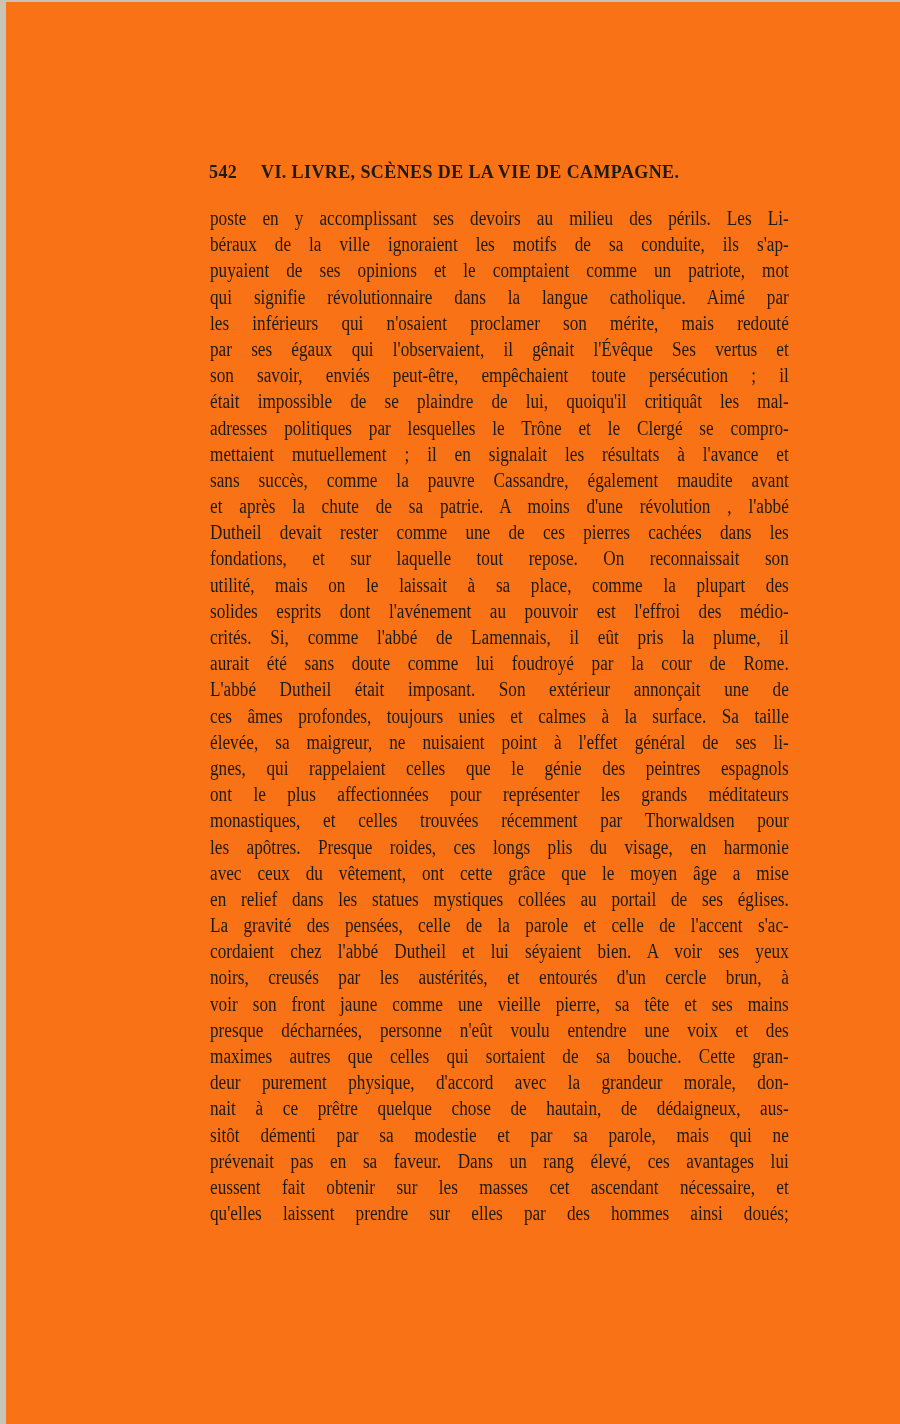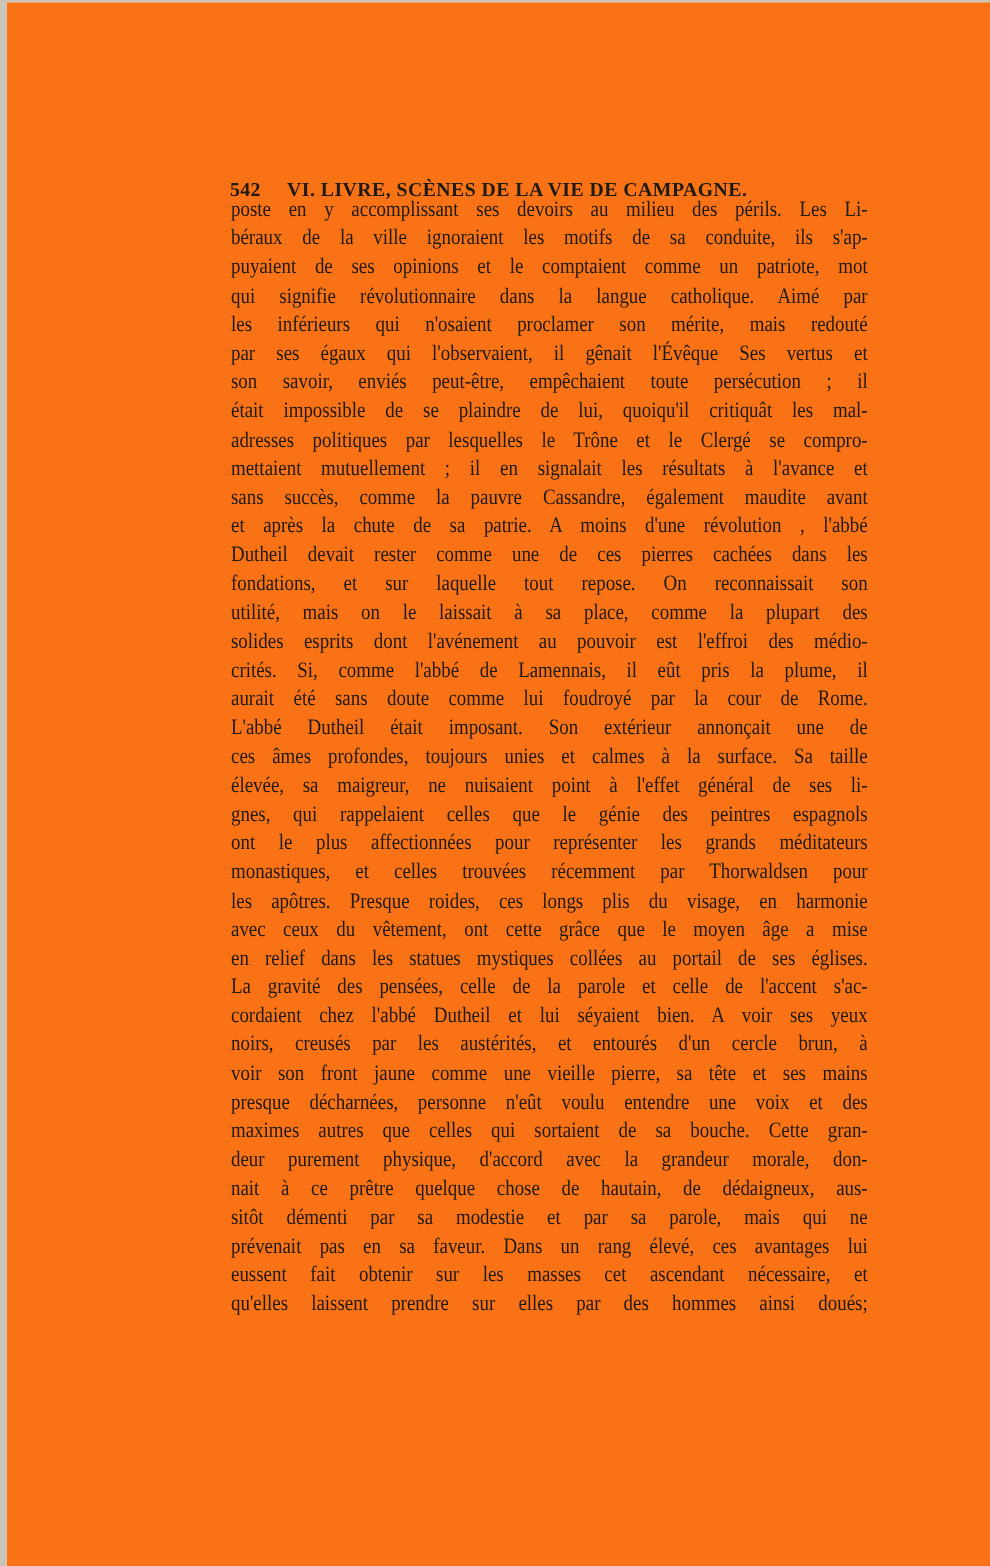--- a/index.html
+++ b/index.html
@@ -23,21 +23,21 @@
       font-family: "Liberation Serif", serif;
       font-weight: bold;
       font-size: 18px;
       color: #1e1a14;
       letter-spacing: 0.4px;
       white-space: nowrap;
     }
     .running-head .folio { display: inline-block; width: 52px; }
     .body-text {
       position: absolute;
-      left: 204px; top: 175px;
+      left: 204px; top: 203px;
       width: 579px;
     }
     .line {
       font-family: "Liberation Serif", serif;
       font-size: 20px;
       color: #1e1a14;
       height: 26.2px;
       line-height: 26.2px;
       white-space: nowrap;
       text-align: justify;

